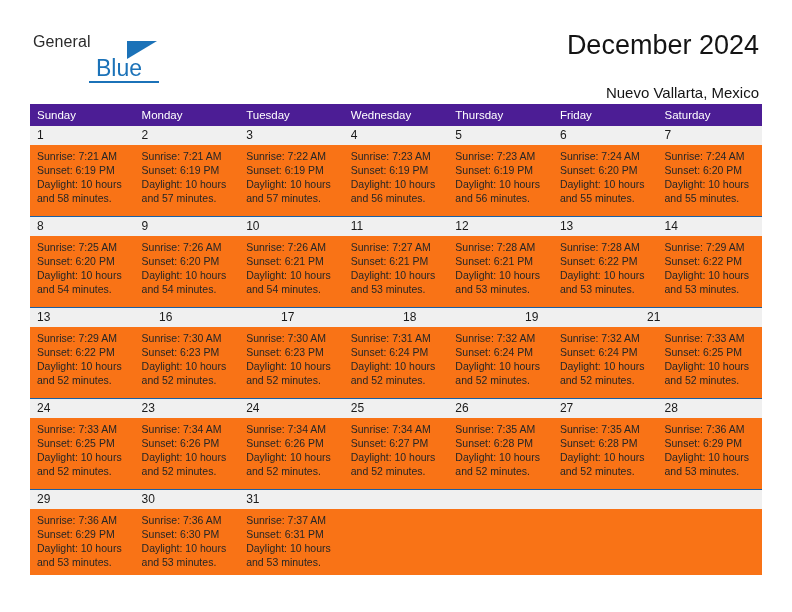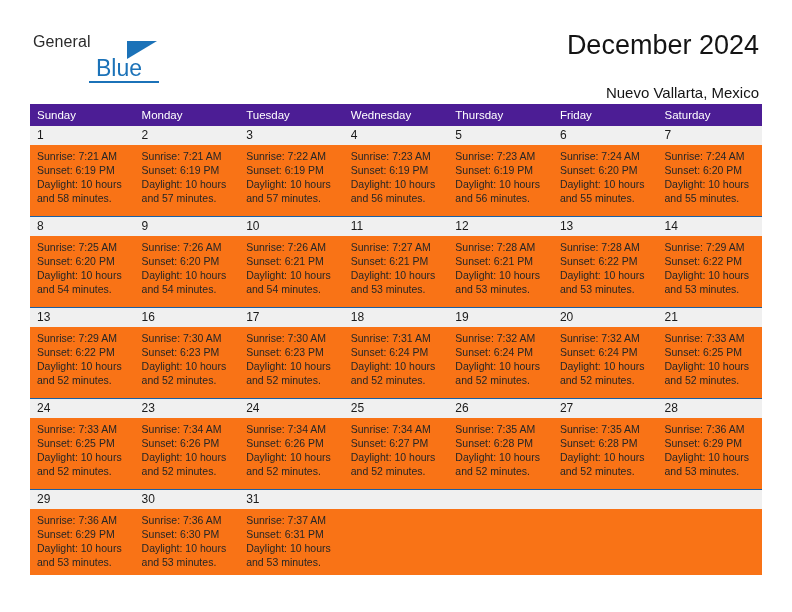--- a/index.html
+++ b/index.html
@@ -308,21 +308,20 @@
             </div>
           </div>
         </div>
         <div class="week">
           <div class="week-daynums">
             <div class="daynum-cell">13</div>
             <div class="daynum-cell">16</div>
             <div class="daynum-cell">17</div>
             <div class="daynum-cell">18</div>
             <div class="daynum-cell">19</div>
-            <div class="daynum-cell">20</div>
             <div class="daynum-cell">21</div>
           </div>
           <div class="week-bodies">
             <div class="body-cell">
               <div class="line">Sunrise: 7:29 AM</div>
               <div class="line">Sunset: 6:22 PM</div>
               <div class="line">Daylight: 10 hours</div>
               <div class="line">and 52 minutes.</div>
             </div>
             <div class="body-cell">

